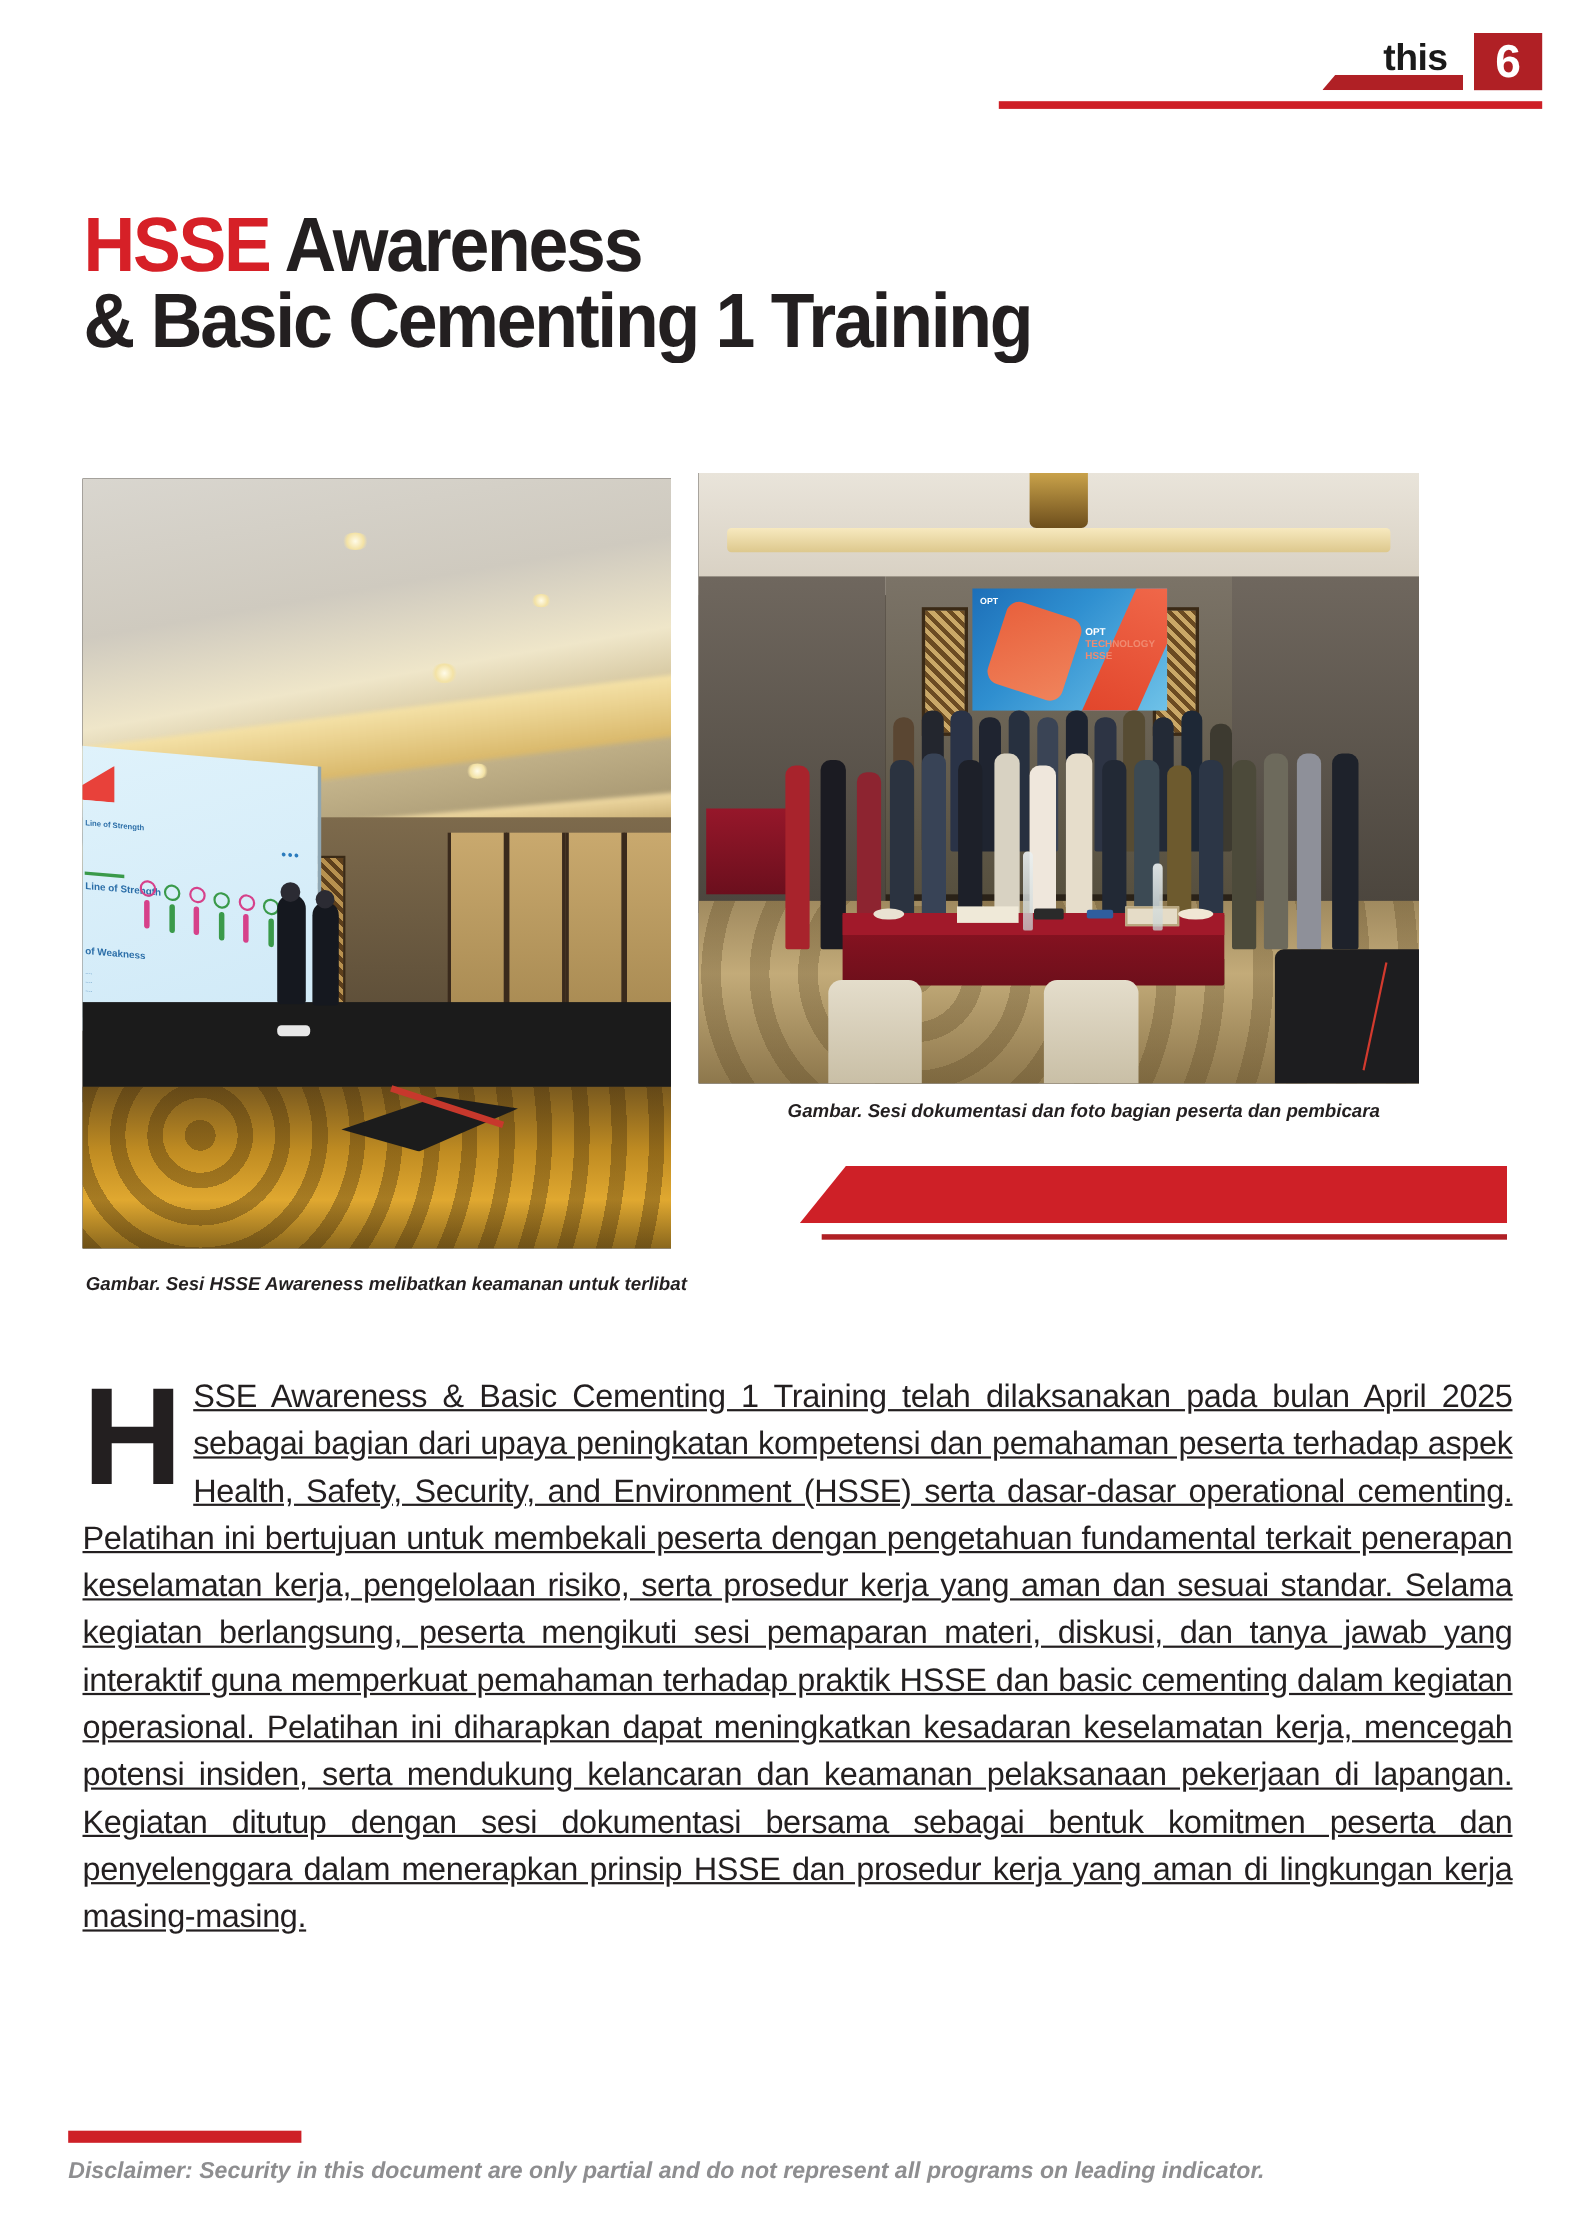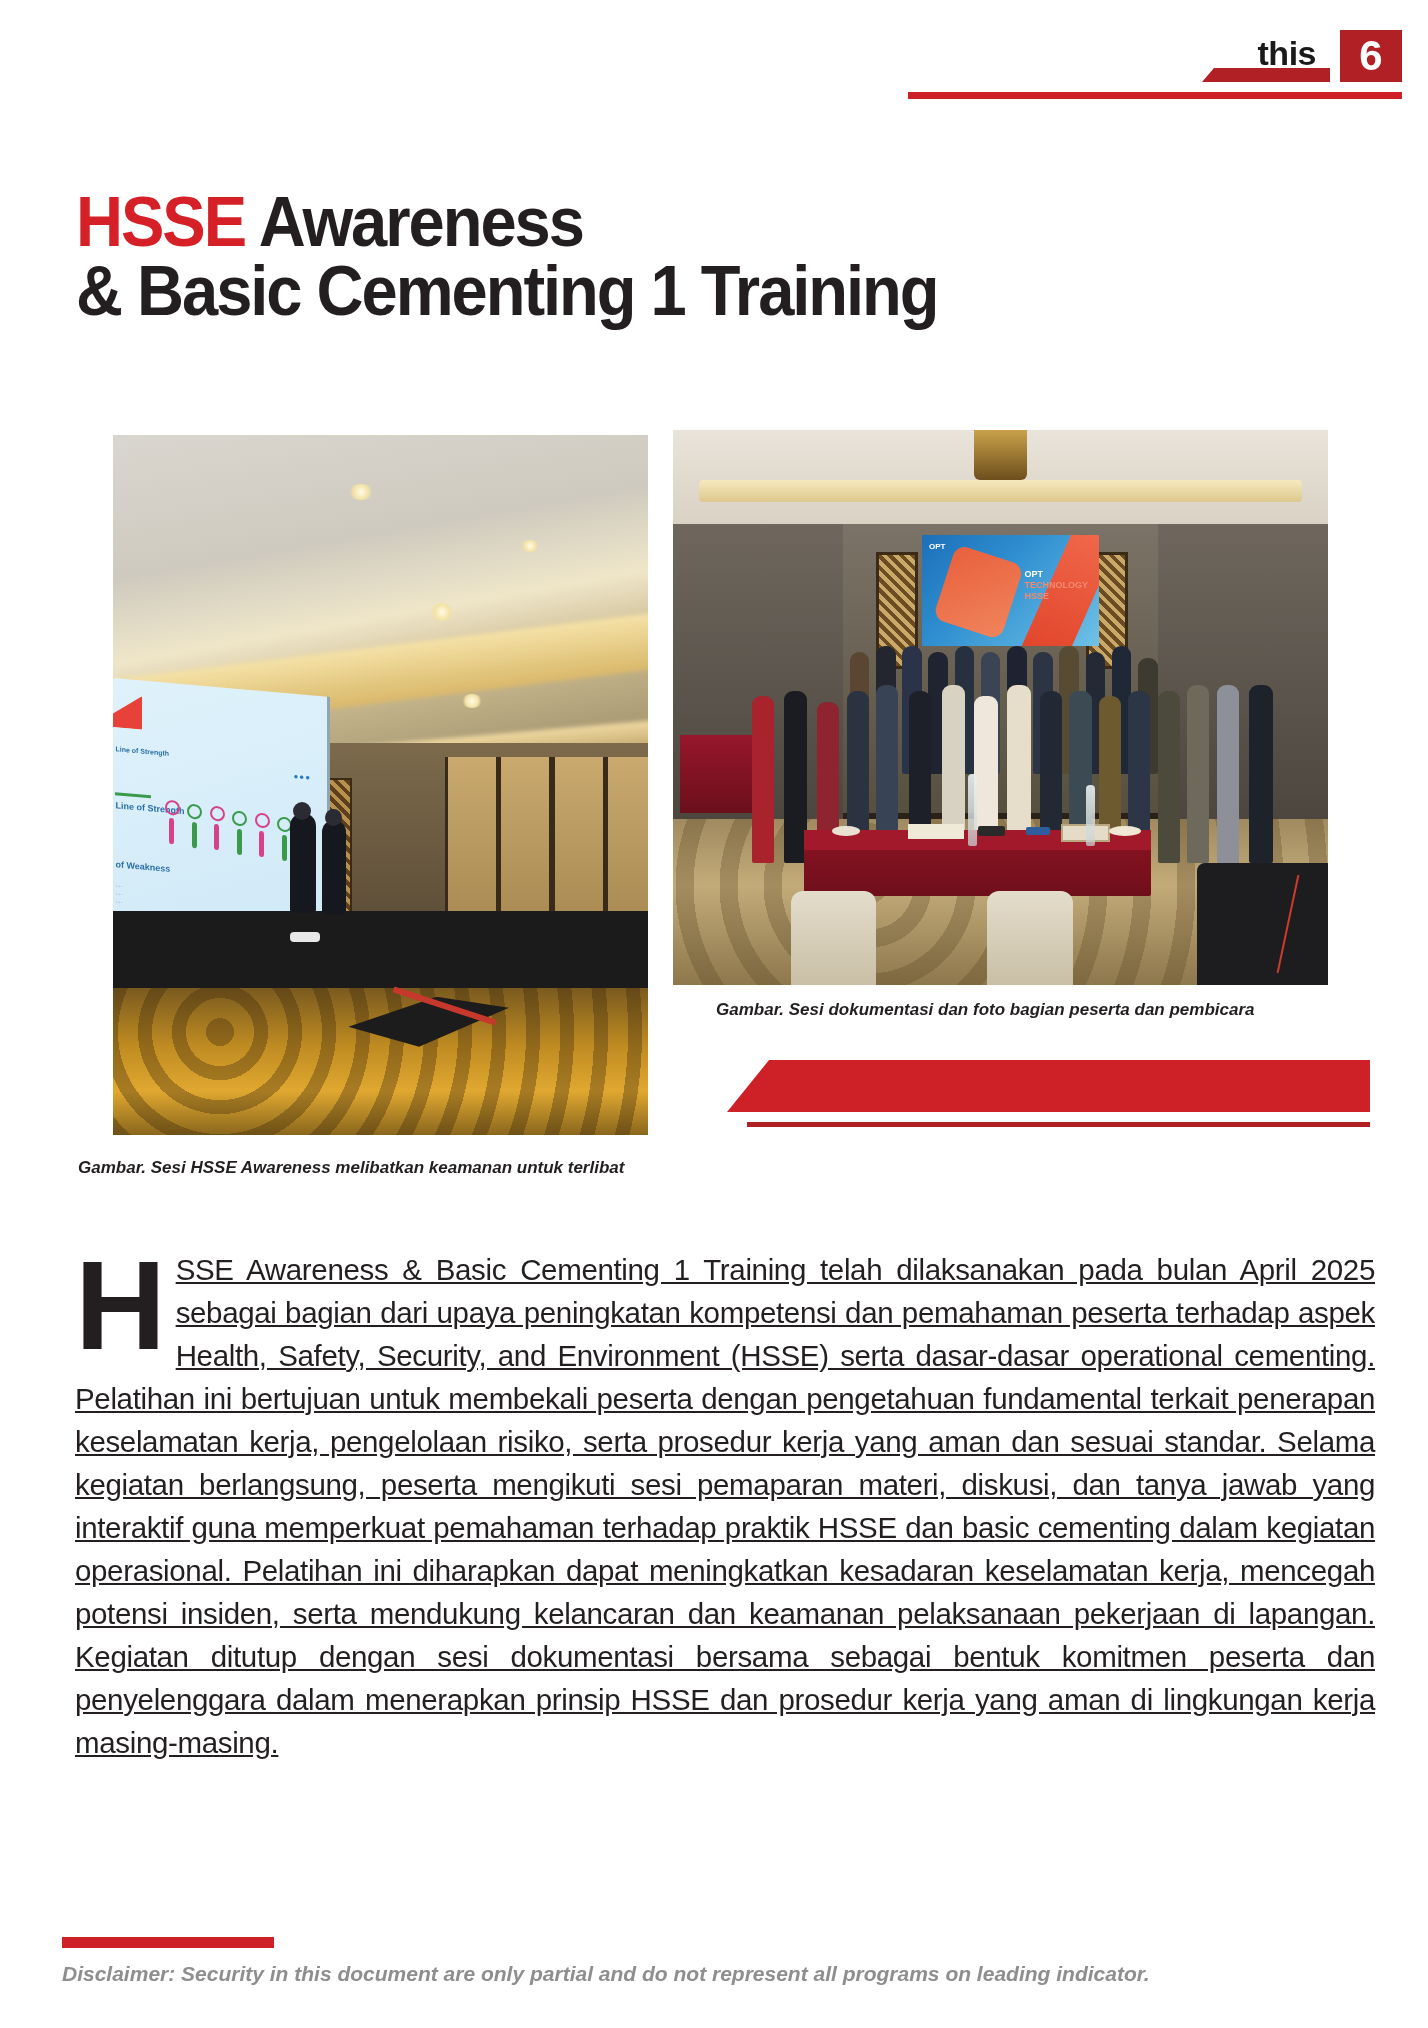--- a/index.html
+++ b/index.html
@@ -48,21 +48,21 @@
     line-height:0.98;
     letter-spacing:-2.2px;
     color:#231f20;
     transform:scaleX(0.93);
     transform-origin:left center;
     white-space:nowrap;
   }
   .title-red{color:#D62027;}
 
   
-  .photo{position:absolute;overflow:hidden;background:#2a2218;margin-left:38px;}
+  .photo{position:absolute;overflow:hidden;background:#2a2218;}
   .photo-left{left:75px;top:435px;width:535px;height:700px;}
   .photo-right{left:635px;top:430px;width:655px;height:555px;}
 
   .caption{
     position:absolute;
     font-family:"Liberation Sans", sans-serif;
     font-style:italic;
     font-weight:bold;
     font-size:17px;
     color:#231f20;

